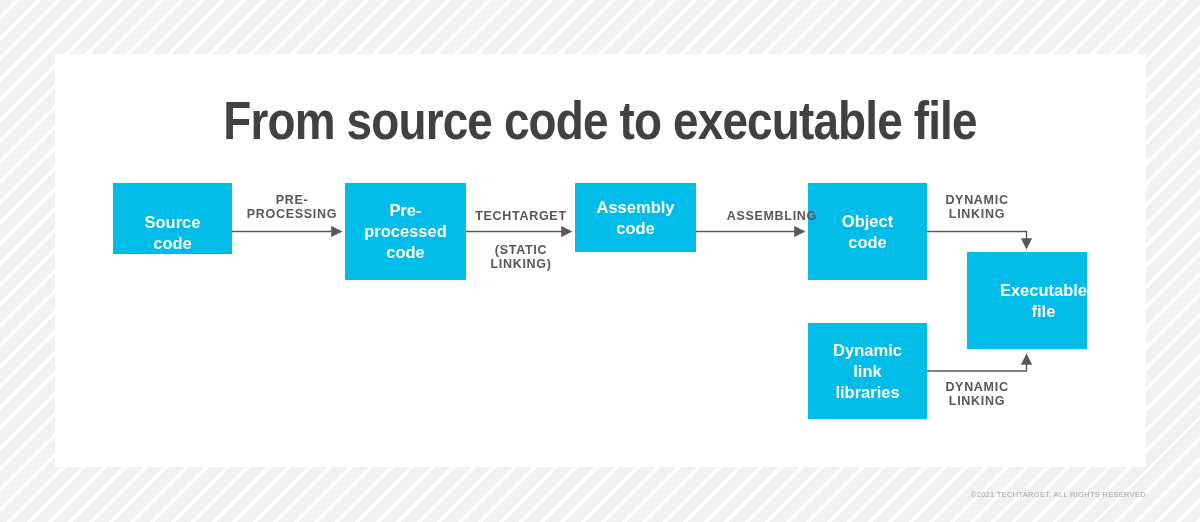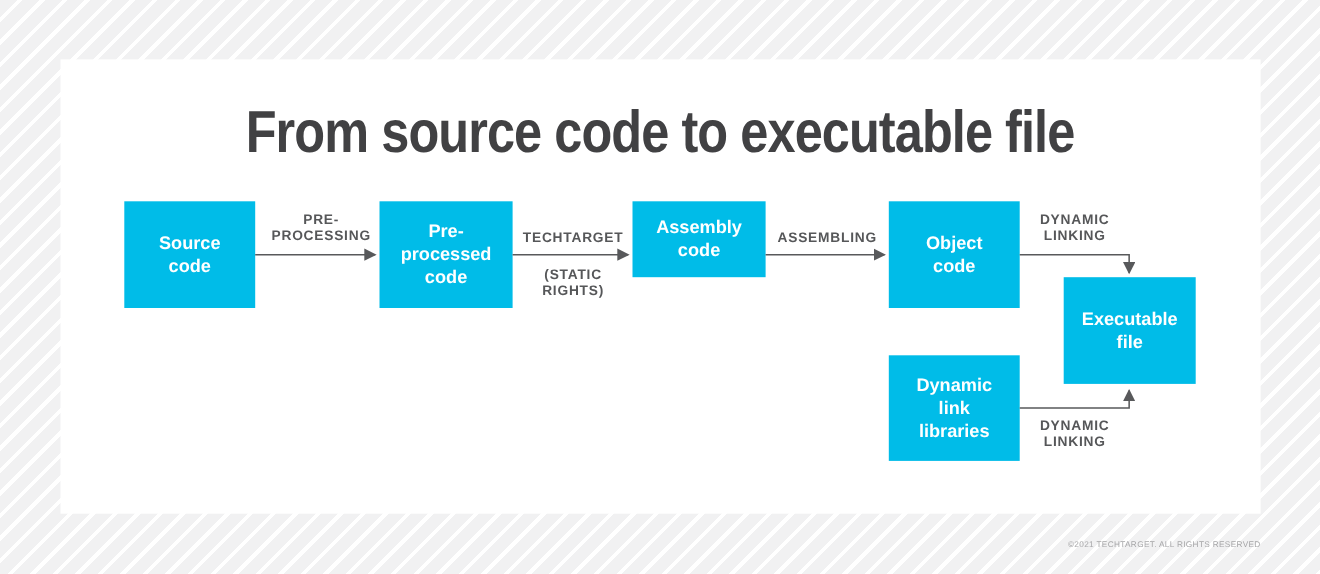--- a/index.html
+++ b/index.html
@@ -70,31 +70,31 @@
   }
   .footer-note {
     position: absolute;
     right: 54px; top: 490px;
     font-size: 7.5px;
     letter-spacing: 0.3px;
     color: #a6a6a8;
     white-space: nowrap;
   }
   
-  #n-source   { left: 113px; top: 183px; width: 119px; height: 97px; }
+  #n-source   { left: 113px; top: 183px; width: 119px; height: 71px; align-items: flex-end; }
   #n-preproc  { left: 345px; top: 183px; width: 121px; height: 97px; }
   #n-assembly { left: 575px; top: 183px; width: 121px; height: 69px; }
   #n-object   { left: 808px; top: 183px; width: 119px; height: 97px; }
-  #n-exec     { left: 967px; top: 252px; width: 120px; height: 97px; }
+  #n-exec     { left: 967px; top: 252px; width: 120px; height: 97px; justify-content: flex-end; }
   #n-dll      { left: 808px; top: 323px; width: 119px; height: 96px; }
   
   #el-preprocessing { left: 227px; top: 194px; }
   #el-compiling     { left: 456px; top: 210px; }
   #el-static        { left: 456px; top: 244px; }
-  #el-assembling    { left: 687px; top: 210px; }
+  #el-assembling    { left: 687px; top: 210px; text-align: right; }
   #el-dyn-top       { left: 912px; top: 194px; }
   #el-dyn-bottom    { left: 912px; top: 381px; }
 </style>
 </head>
 <body>
 
 <div class="card"></div>
 
 <h1 class="page-title">From source code to executable file</h1>
 
@@ -122,21 +122,21 @@
 <div class="node" id="n-dll">
   <span class="node-label">Dynamic
 link
 libraries</span>
 </div>
 
 <div class="edge-label" id="el-preprocessing">PRE-
 PROCESSING</div>
 <div class="edge-label" id="el-compiling">TECHTARGET</div>
 <div class="edge-label" id="el-static">(STATIC
-RIGHTS)</div>
+LINKING)</div>
 <div class="edge-label" id="el-assembling">ASSEMBLING</div>
 <div class="edge-label" id="el-dyn-top">DYNAMIC
 LINKING</div>
 <div class="edge-label" id="el-dyn-bottom">DYNAMIC
 LINKING</div>
 
 <svg class="arrows" viewBox="0 0 1200 522" xmlns="http://www.w3.org/2000/svg">
   <defs>
     <marker id="ah" markerWidth="9" markerHeight="8" refX="7" refY="4" orient="auto" markerUnits="strokeWidth">
       <path d="M0,0 L8,4 L0,8 Z" fill="#58595b"></path>

